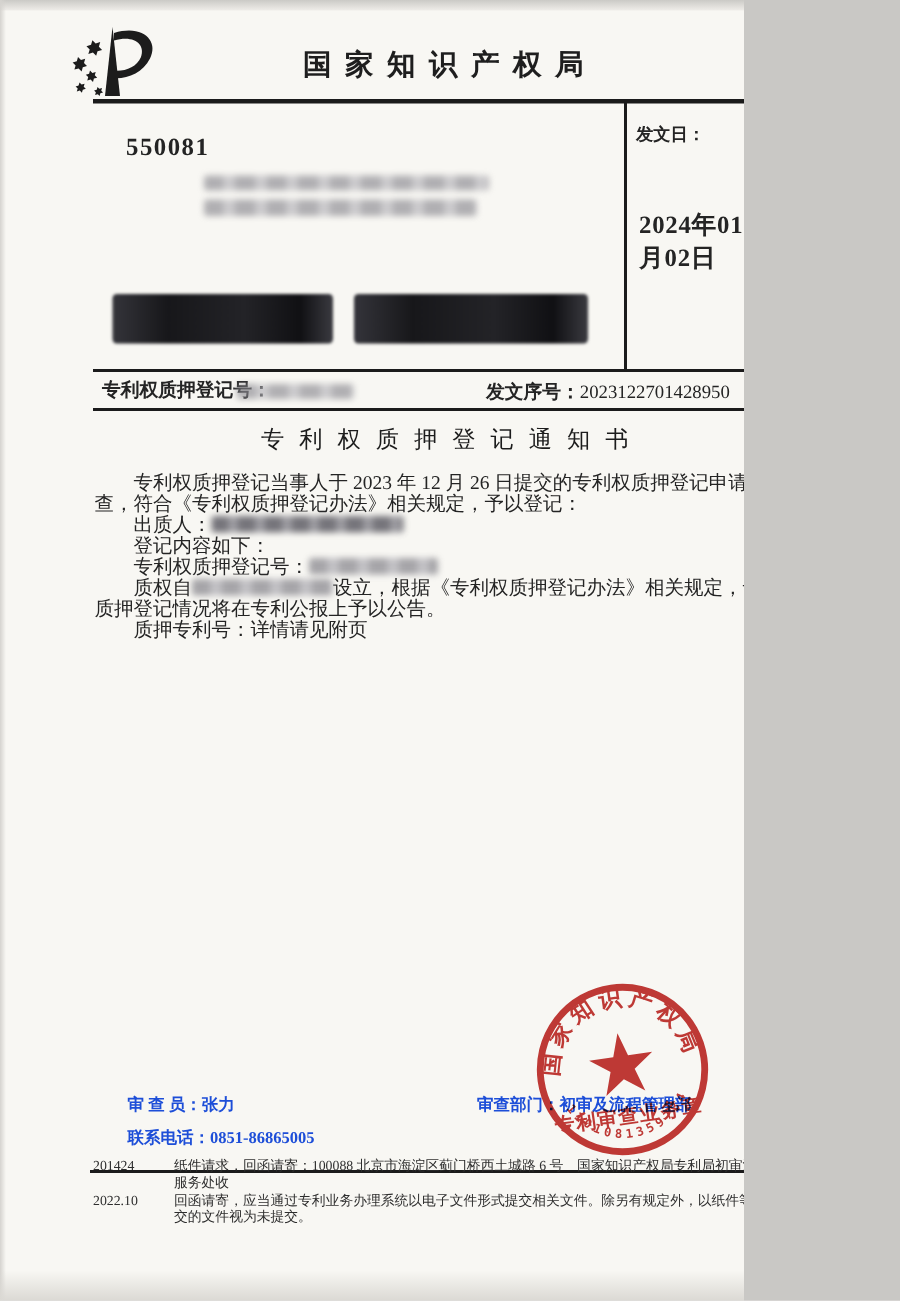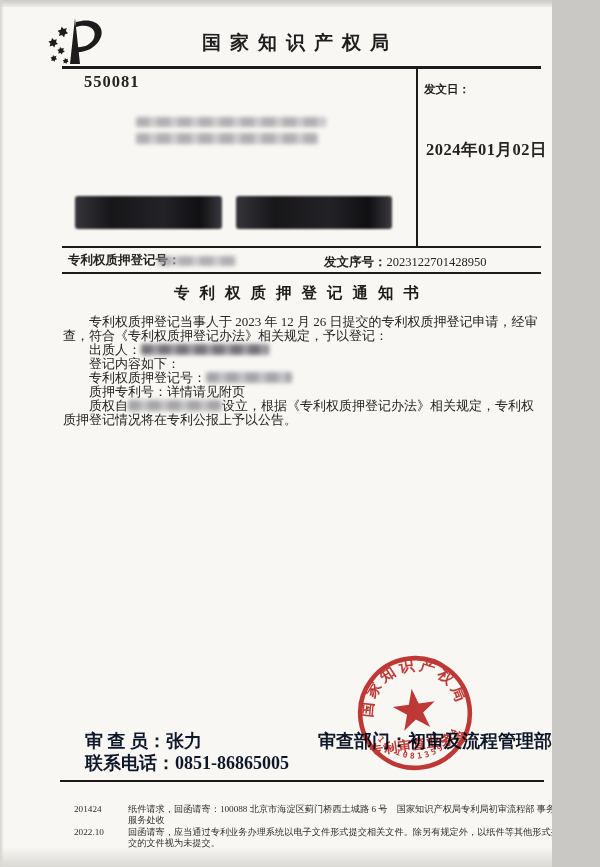--- a/index.html
+++ b/index.html
@@ -1,61 +1,61 @@
 <!DOCTYPE html>
 <html><head>
 <meta charset="utf-8">
 <style>
   html,body{margin:0;padding:0;background:#c9c8c5;}
   .page{
-    position:relative;width:552px;height:867px;overflow:hidden;
+    position:relative;width:496px;height:867px;overflow:hidden;
     background:#f8f7f3;
     font-family:"Liberation Serif","DejaVu Serif",serif;
     color:#242424;
   }
   .scan-top{position:absolute;left:0;top:0;width:100%;height:7px;
     background:linear-gradient(180deg,#cbcac6,#efede9);}
   .scan-left{position:absolute;left:0;top:0;width:4px;height:100%;
     background:linear-gradient(90deg,#d5d3cf,rgba(245,244,240,0));}
   .scan-bottom{position:absolute;left:0;bottom:0;width:100%;height:20px;
     background:linear-gradient(0deg,#dbd9d4,rgba(248,247,243,0));}
   .abs{position:absolute;}
   .rule{position:absolute;background:#1b1b1b;}
   
   .org-title{left:90px;top:30px;width:420px;text-align:center;
     font-size:19px;font-weight:bold;letter-spacing:9px;color:#1e1e1e;}
-  .doc-code{left:84px;top:72px;font-size:16.5px;font-weight:bold;letter-spacing:1px;}
+  .doc-code{left:84px;top:88px;font-size:16.5px;font-weight:bold;letter-spacing:1px;}
   .issue-label{left:424px;top:82px;font-size:11.5px;font-weight:bold;}
   .issue-date{left:426px;top:139px;font-size:16.5px;letter-spacing:.5px;font-weight:600;}
   
   .blur-text{position:absolute;border-radius:2px;filter:blur(2px);opacity:.65;
     background:repeating-linear-gradient(90deg,#8a8990 0 13px,#b3b2b8 13px 21px);}
   .blur-inline{display:inline-block;height:11px;border-radius:2px;filter:blur(2px);
     opacity:.7;vertical-align:-1px;
     background:repeating-linear-gradient(90deg,#838289 0 12px,#aaa9b0 12px 20px);}
   .blur-dark{opacity:.85;
     background:repeating-linear-gradient(90deg,#5f5e66 0 11px,#8c8b92 11px 18px);}
   .black-bar{position:absolute;height:33px;border-radius:3px;filter:blur(1.2px);
     background:linear-gradient(90deg,#34343a,#17171a 25%,#232327 60%,#101013 85%,#3a3a40);}
   
   .meta-label{font-size:12.5px;font-weight:bold;}
   .meta-value{font-size:12.5px;}
   
   .doc-title{left:62px;top:283px;width:479px;text-align:center;
-    font-size:15.5px;font-weight:bold;letter-spacing:10px;color:#1c1c1c;}
+    font-size:15.5px;font-weight:normal;letter-spacing:10px;color:#1c1c1c;}
   
   .body{left:63px;top:315px;width:478px;font-size:13px;line-height:14px;}
   .body p{margin:0;text-indent:2em;}
   
-  .sign-line{font-size:18px;font-weight:600;color:#0f172a;}
+  .sign-line{font-size:11px;font-weight:600;color:#1d4ed8;}
   
   .seal{left:348px;top:646px;width:134px;height:134px;
     transform:rotate(-8deg);opacity:.92;mix-blend-mode:multiply;pointer-events:none;}
   
-  .footnotes{left:62px;top:804px;width:486px;font-size:9.2px;line-height:11px;color:#2e2e2e;margin-left:12px;}
+  .footnotes{left:62px;top:772px;width:486px;font-size:9.2px;line-height:11px;color:#2e2e2e;}
   .foot-row{display:flex;margin-bottom:1px;}
   .foot-code{width:54px;flex:0 0 54px;}
   .foot-text{flex:1;}
 </style>
 </head>
 <body>
 
 <div class="page">
   <div class="scan-top"></div>
   <div class="scan-left"></div>
@@ -94,22 +94,22 @@
   </div>
   <div class="rule" style="left:62px;top:272px;width:479px;height:2px"></div>
 
   <div class="abs doc-title">专利权质押登记通知书</div>
 
   <div class="abs body">
     <p>专利权质押登记当事人于 2023 年 12 月 26 日提交的专利权质押登记申请，经审查，符合《专利权质押登记办法》相关规定，予以登记：</p>
     <p><span>出质人：</span><span class="blur-inline blur-dark" style="width:128px"></span></p>
     <p>登记内容如下：</p>
     <p><span>专利权质押登记号：</span><span class="blur-inline" style="width:86px"></span></p>
+    <p><span>质权自</span><span class="blur-inline" style="width:94px"></span><span>设立，根据《专利权质押登记办法》相关规定，专利权质押登记情况将在专利公报上予以公告。</span></p>
     <p><span>质押专利号：</span><span>详情请见附页</span></p>
-    <p><span>质权自</span><span class="blur-inline" style="width:94px"></span><span>设立，根据《专利权质押登记办法》相关规定，专利权质押登记情况将在专利公报上予以公告。</span></p>
   </div>
 
   <div class="abs sign-line" style="left:85px;top:729px">
     <span>审 查 员：</span><span>张力</span>
   </div>
   <div class="abs sign-line" style="left:85px;top:751px">
     <span>联系电话：</span><span>0851-86865005</span>
   </div>
   <div class="abs sign-line" style="left:318px;top:729px">
     <span>审查部门：</span><span>初审及流程管理部</span>

